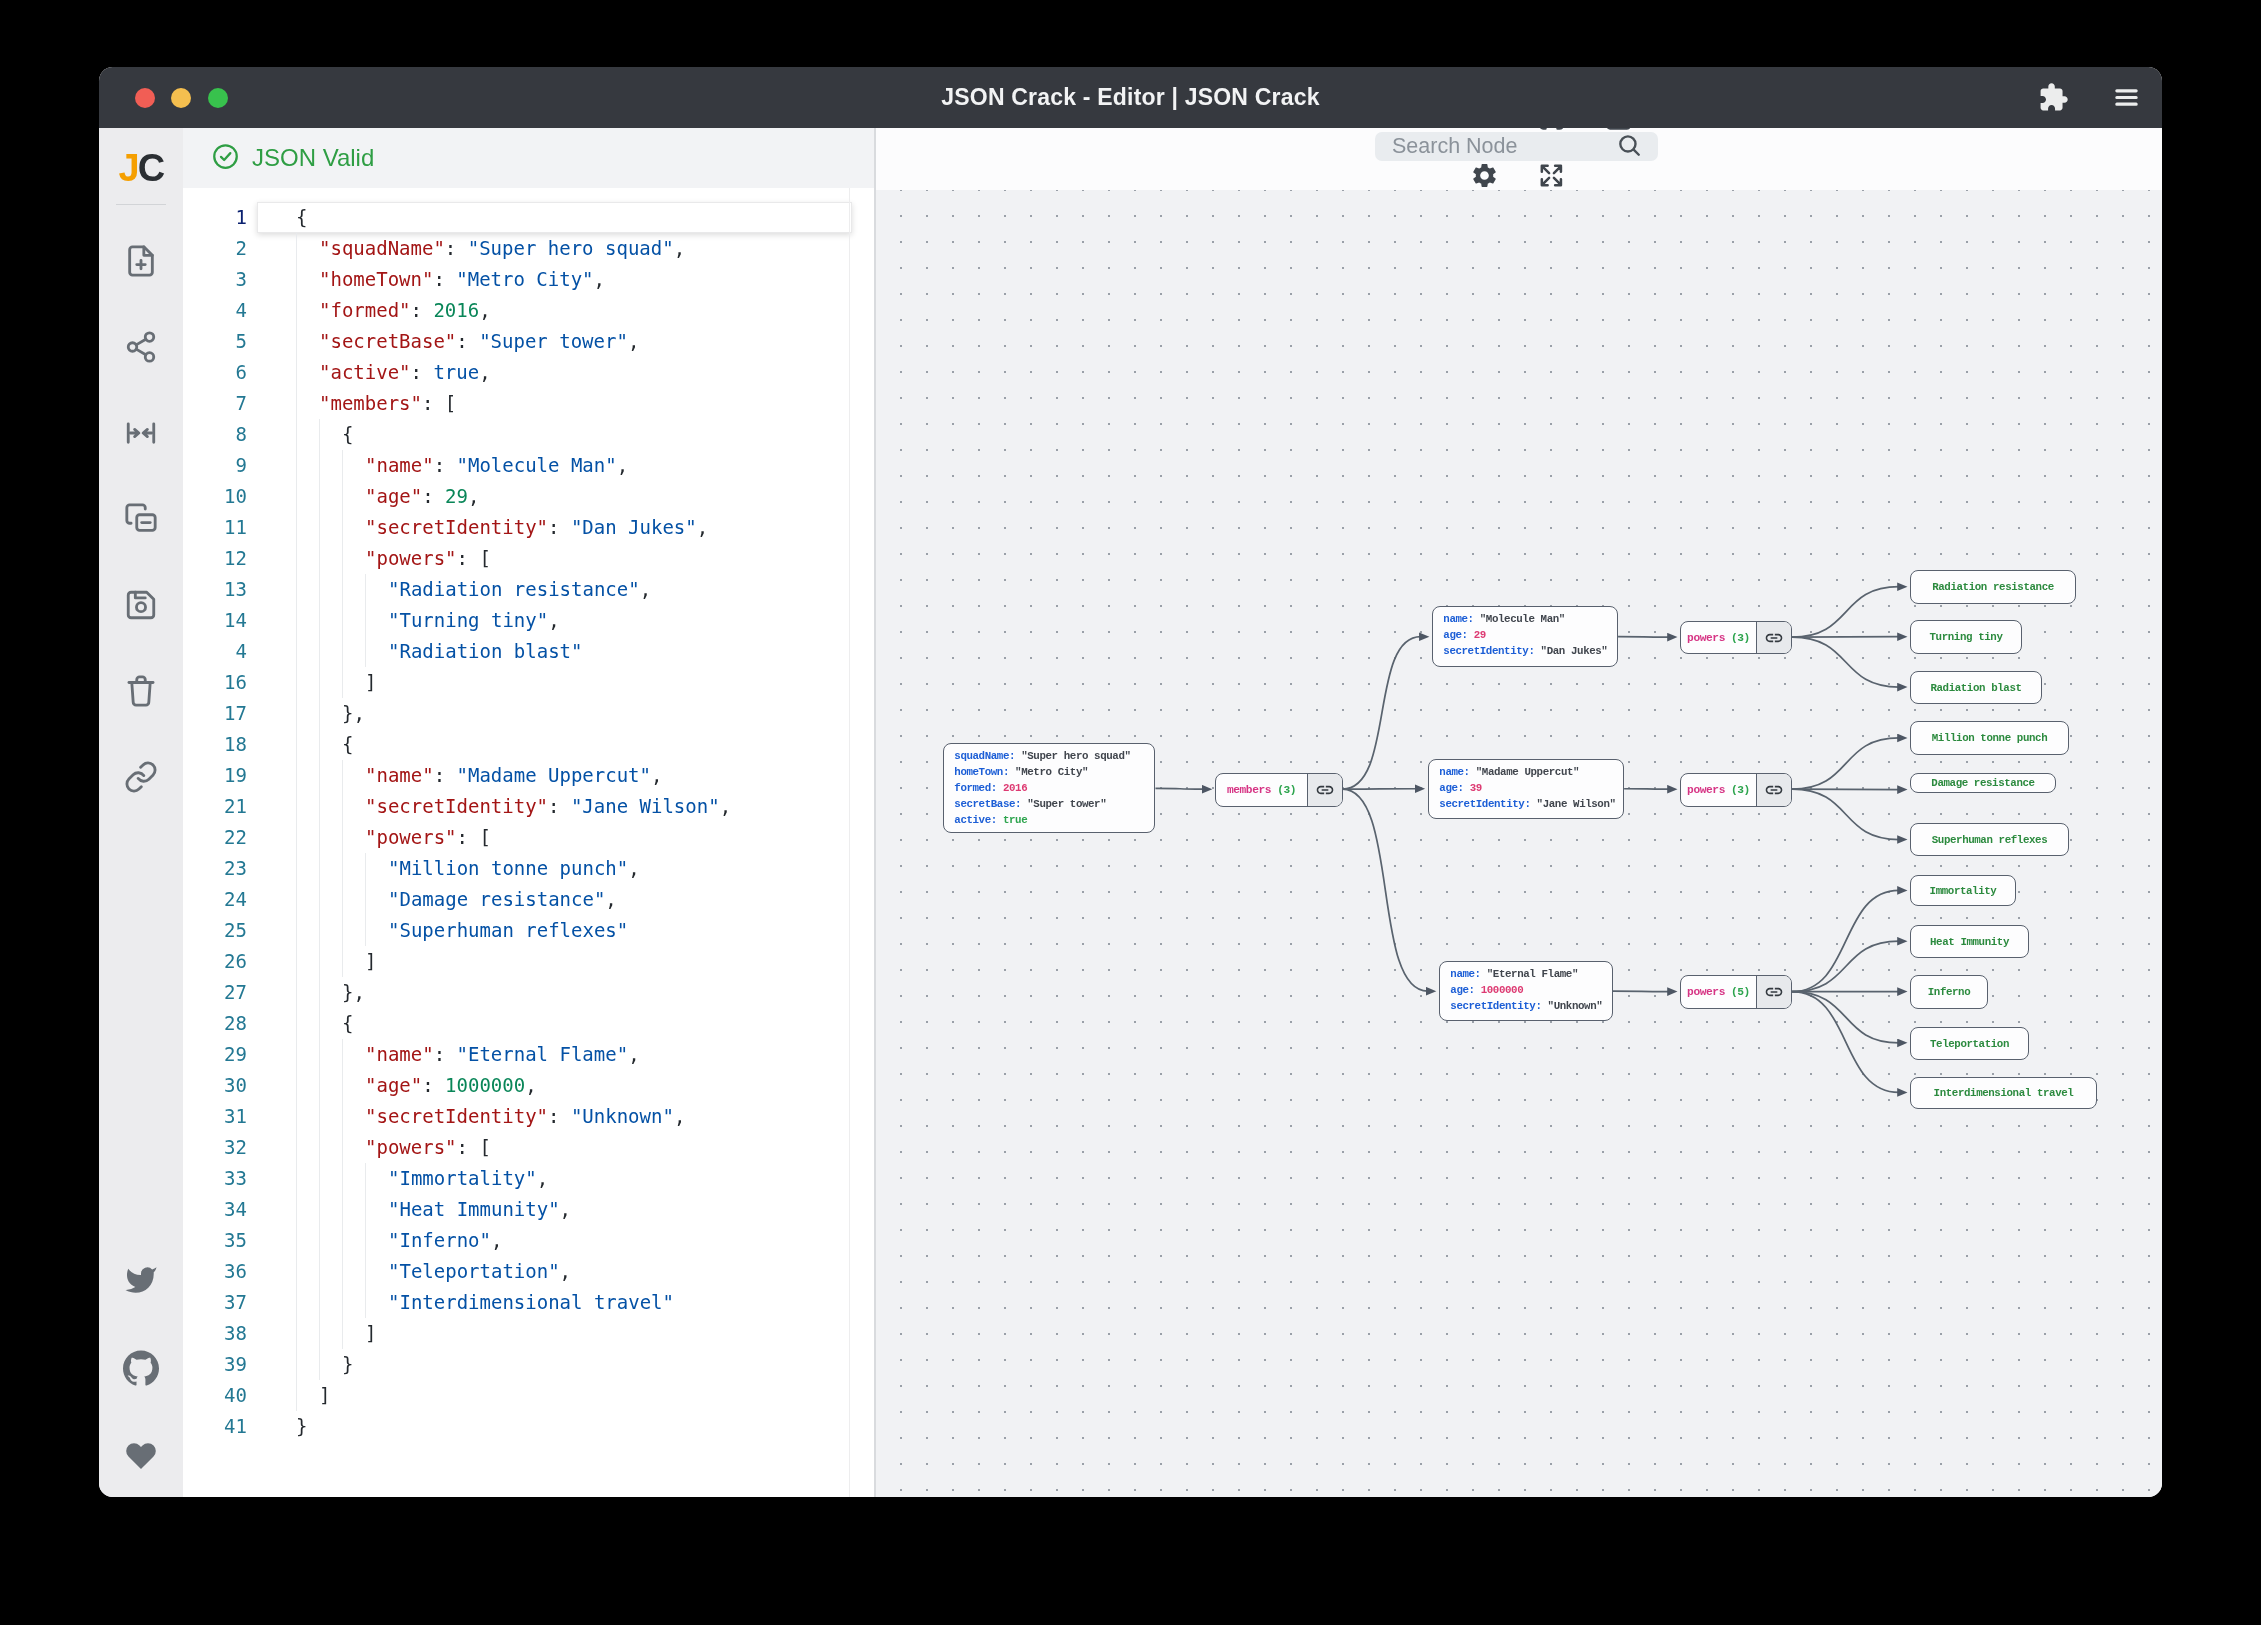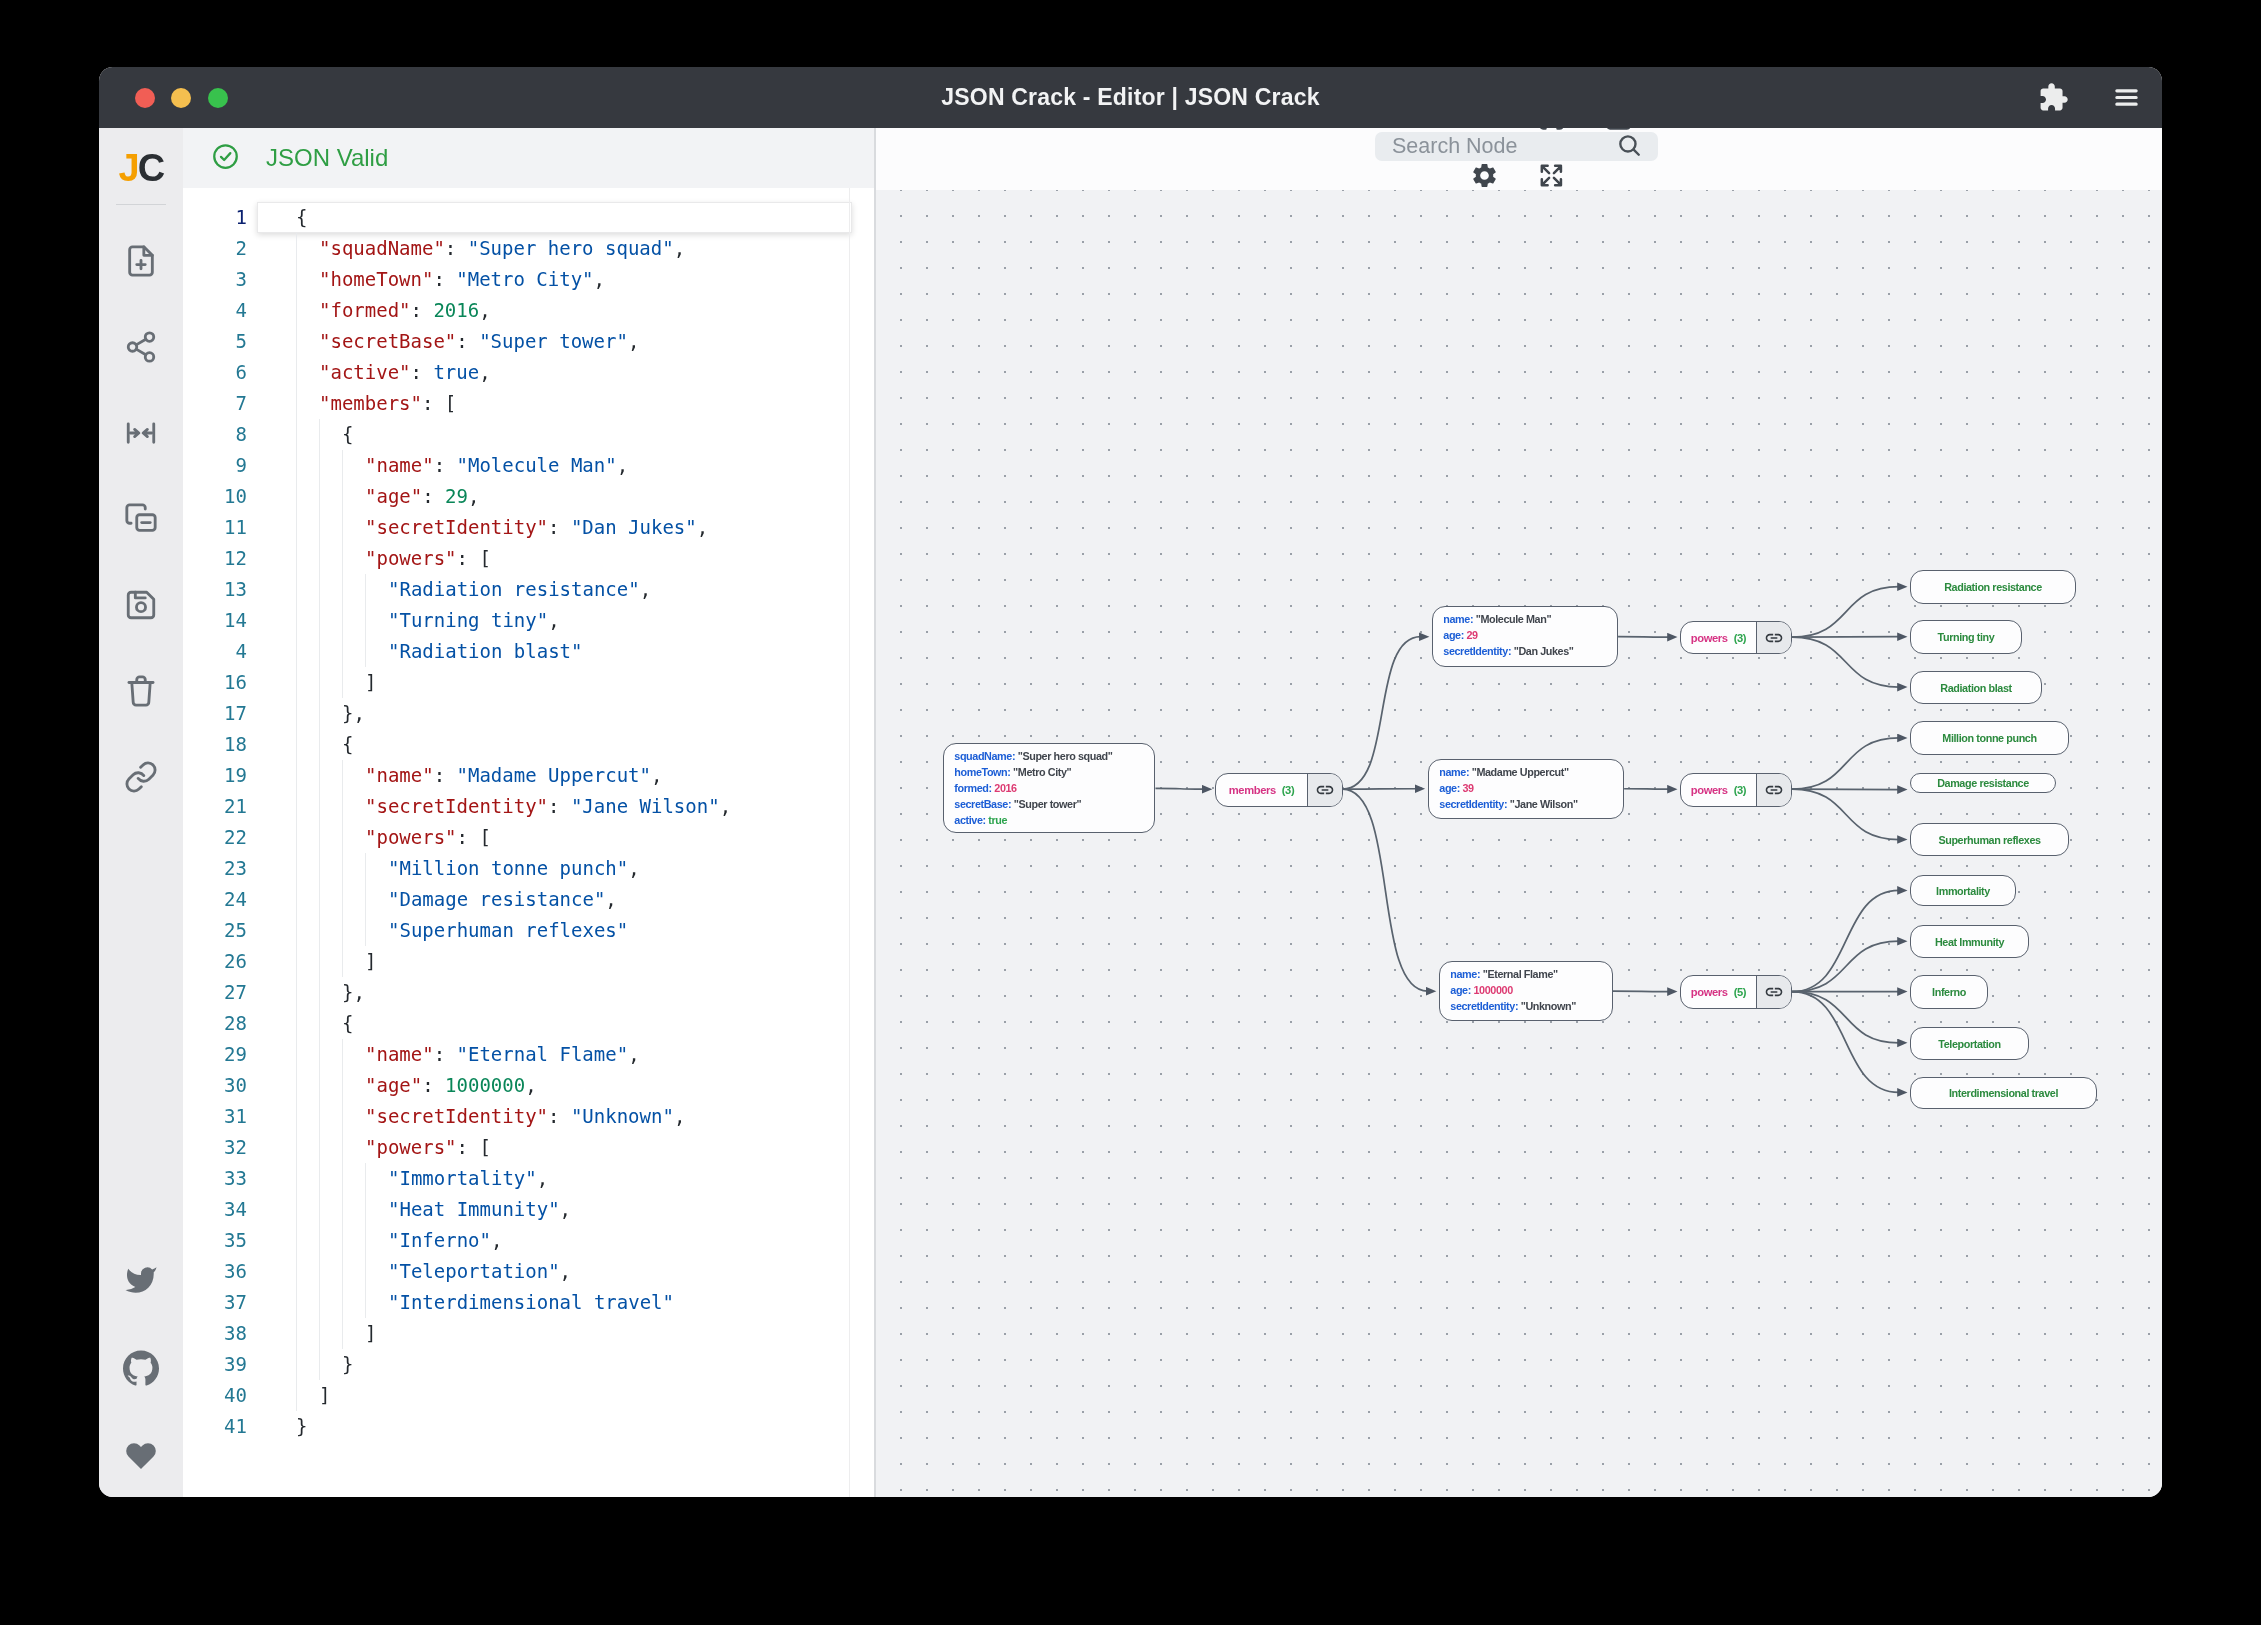--- a/index.html
+++ b/index.html
@@ -20,21 +20,21 @@
   .sidebar{position:absolute;left:0;top:61px;bottom:0;width:84px;background:#ececee;border-right:0.9px solid #dcdee1;}
   .logo{margin-top:19px;text-align:center;font-weight:bold;font-size:38px;letter-spacing:-1.7px;}
   .logo .j{color:#f59f00}.logo .c{color:#2b2f33}
   .logo-divider{width:50px;height:0.9px;background:#d2d4d7;margin:13.8px auto 0;}
   .tools{position:absolute;top:114px;left:0;right:0;display:flex;flex-direction:column;align-items:center;gap:48px;}
   .social{position:absolute;bottom:22.4px;left:0;right:0;display:flex;flex-direction:column;align-items:center;gap:50px;}
   .sbtn{width:38px;height:38px;display:flex;align-items:center;justify-content:center;}
   
   .editor-panel{position:absolute;left:84px;top:61px;width:691px;bottom:0;background:#fff;}
   .editor-header{height:60px;background:#f2f3f5;border-bottom:0.9px solid #e4e6e8;display:flex;align-items:center;
-                 padding-left:29px;gap:27px;}
+                 padding-left:29px;gap:13px;}
   .status-text{color:#2f9e44;font-size:24px;font-weight:500;}
   .editor-body{position:absolute;top:60px;left:0;right:0;bottom:0;padding-top:13.8px;overflow:hidden;background:#fff;}
   .editor-panel::after{content:"";position:absolute;right:24px;top:60px;bottom:0;width:0.9px;background:#ededee;}
   .eline{display:flex;height:31px;line-height:31px;font-family:"DejaVu Sans Mono","Liberation Mono",monospace;
          font-size:19px;position:relative;}
   .lnum{width:64px;text-align:right;color:#237893;flex:none;z-index:1;}
   .lbody{white-space:pre;padding-left:49px;z-index:1;}
   .ig{display:inline-block;width:23px;height:31px;vertical-align:top;box-shadow:inset 0.9px 0 0 #e7e9ec;}
   .tok-p{color:#24292e}.tok-k{color:#a31515}.tok-s{color:#0451a5}.tok-n{color:#098658}.tok-b{color:#0451a5}
   .eline.active::before{content:"";position:absolute;left:74px;right:22.4px;top:0;bottom:0;background:#fff;
@@ -50,22 +50,22 @@
         align-items:center;justify-content:flex-end;padding-right:40px;flex-direction:column;}
   .gtbtn{width:29px;height:29px;margin-left:38px;display:flex;align-items:center;justify-content:center;}
   .searchbox{height:45px;width:252px;margin-left:34px;background:#e9ecef;border-radius:6.9px;display:flex;
         align-items:center;padding:0 15.5px;}
   .searchbox input{flex:1;border:none;outline:none;background:transparent;font-size:21.5px;color:#495057;
         font-family:"Liberation Sans",sans-serif;min-width:0;}
   .searchbox input::placeholder{color:#8b929a;}
   
   .glayer{position:absolute;inset:0;}
   svg.edges{position:absolute;left:0;top:0;pointer-events:none;}
-  .gnode{position:absolute;background:#fdfdfe;border:1.7px solid #59616e;border-radius:13px;box-sizing:border-box;
-         font-family:Liberation Sans, sans-serif;z-index:2;}
+  .gnode{position:absolute;background:#fdfdfe;border:1.7px solid #59616e;border-radius:8px;box-sizing:border-box;
+         font-family:Liberation Mono, monospace;z-index:2;}
   .gnode.obj{padding:4.3px 10.3px;}
   .grow{line-height:16px;font-size:10.8px;letter-spacing:-0.4px;font-weight:600;white-space:nowrap;}
   .gkey{color:#1c5ed6}.gv-str{color:#40454d}.gv-num{color:#dd3a72}.gv-bool{color:#2da44e}
   .gnode.parent{display:flex;padding:0;overflow:hidden;}
   .plabel{flex:1;display:flex;align-items:center;justify-content:center;gap:6px;font-size:11.2px;
           font-weight:600;letter-spacing:-0.4px;white-space:nowrap;}
   .pname{color:#d63384}.pcount{color:#2da44e}
   .plink{width:34px;flex:none;background:#e7e9ec;border-left:1.7px solid #59616e;display:flex;
          align-items:center;justify-content:center;}
   .gnode.leaf{display:flex;align-items:center;justify-content:center;color:#2b8a3e;font-size:10.8px;

